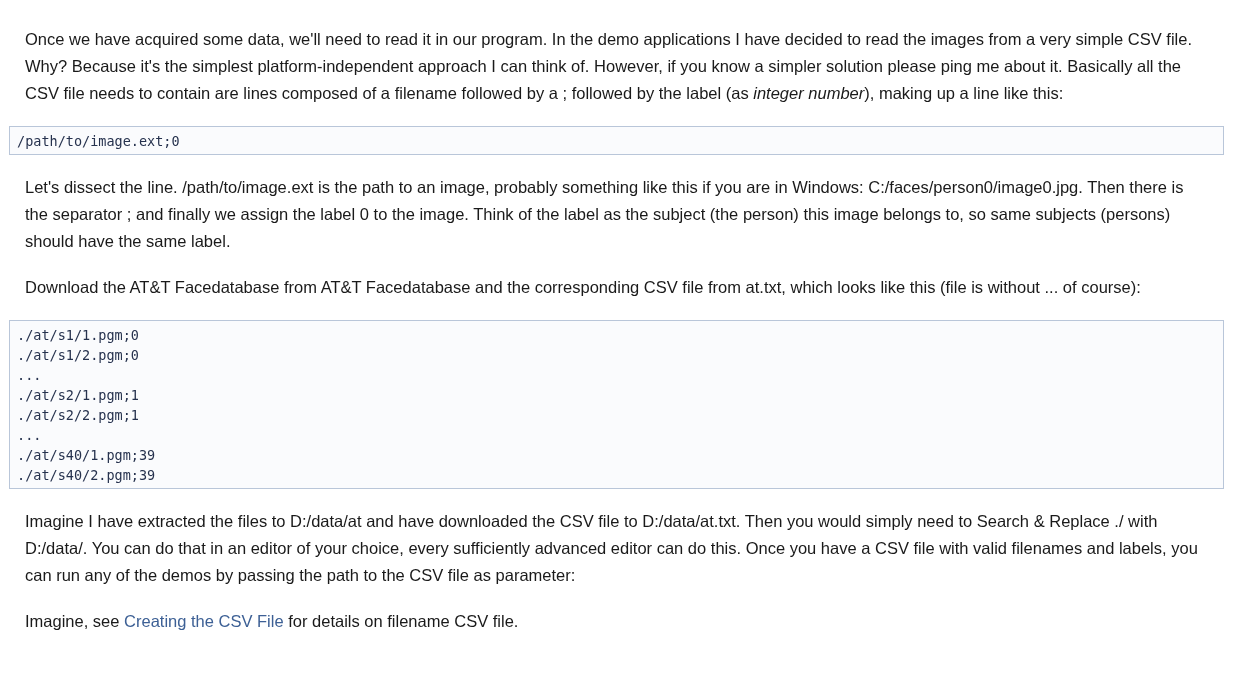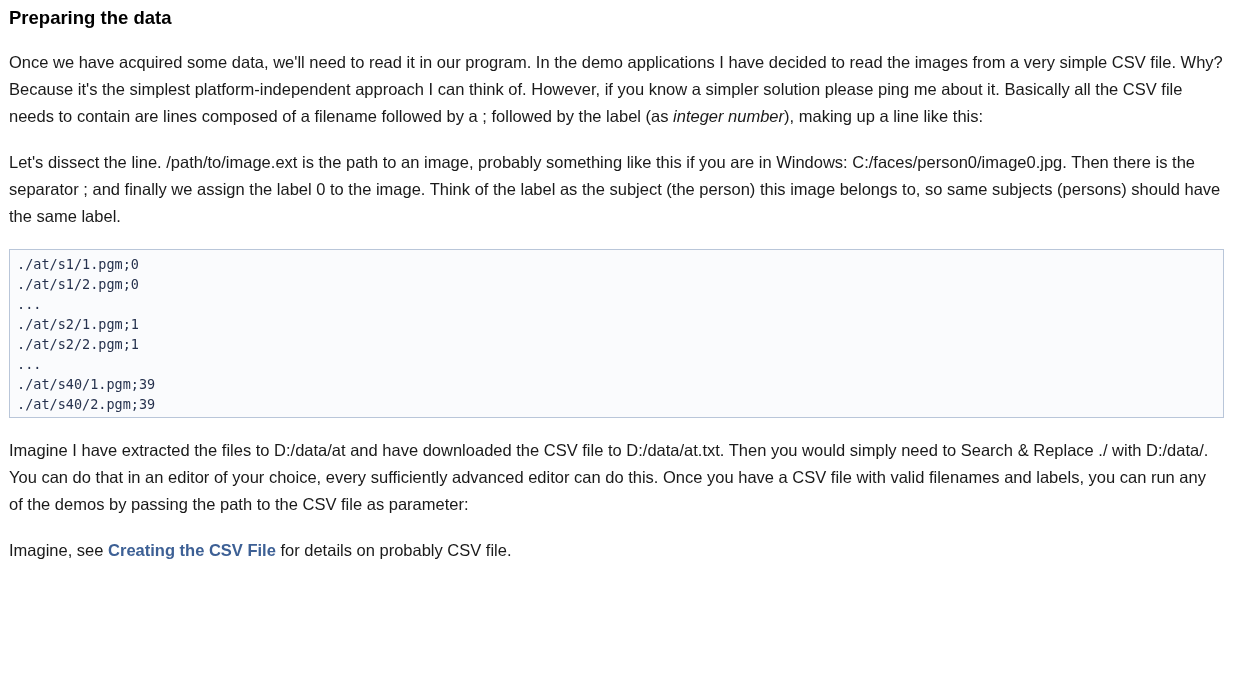--- a/index.html
+++ b/index.html
@@ -28,27 +28,27 @@
   h2.section-heading {
     font-size: 18.5px;
     line-height: 22px;
     font-weight: bold;
     color: #000000;
     margin: 0 0 20px 0;
   }
   p.para {
     font-size: 16.5px;
     line-height: 27px;
-    margin: 19px 0;
+    margin: 19px 16px;
     color: var(--body-text);
   }
   p.para em { font-style: italic; }
   a.doc-link {
     color: var(--link-color);
-    font-weight: bold;
+    font-weight: normal;
     text-decoration: none;
     cursor: pointer;
   }
   pre.code-block {
     margin: 19px 0;
     padding: 4px 8px 3px 7px;
     border: 1px solid var(--code-border);
     background: var(--code-bg);
     color: var(--code-text);
     font-family: "DejaVu Sans Mono", monospace;
@@ -56,35 +56,36 @@
     line-height: 20px;
     white-space: pre;
     overflow: hidden;
   }
 </style>
 </head>
 <body>
 
 <div class="doc">
 
-  <h2 class="section-heading">Preparing the data</h2>
 
   <p class="para"><span>Once we have acquired some data, we'll need to read it in our program. In the demo applications I have decided to read the images from a very simple CSV file. Why? Because it's the simplest platform-independent approach I can think of. However, if you know a simpler solution please ping me about it. Basically all the CSV file needs to contain are lines composed of a filename followed by a ; followed by the label (as </span><em>integer number</em><span>), making up a line like this:</span></p>
 
+  <pre class="code-block">/path/to/image.ext;0</pre>
 
   <p class="para">Let's dissect the line. /path/to/image.ext is the path to an image, probably something like this if you are in Windows: C:/faces/person0/image0.jpg. Then there is the separator ; and finally we assign the label 0 to the image. Think of the label as the subject (the person) this image belongs to, so same subjects (persons) should have the same label.</p>
 
+  <p class="para">Download the AT&amp;T Facedatabase from AT&amp;T Facedatabase and the corresponding CSV file from at.txt, which looks like this (file is without ... of course):</p>
 
   <pre class="code-block">./at/s1/1.pgm;0
 ./at/s1/2.pgm;0
 ...
 ./at/s2/1.pgm;1
 ./at/s2/2.pgm;1
 ...
 ./at/s40/1.pgm;39
 ./at/s40/2.pgm;39</pre>
 
   <p class="para">Imagine I have extracted the files to D:/data/at and have downloaded the CSV file to D:/data/at.txt. Then you would simply need to Search &amp; Replace ./ with D:/data/. You can do that in an editor of your choice, every sufficiently advanced editor can do this. Once you have a CSV file with valid filenames and labels, you can run any of the demos by passing the path to the CSV file as parameter:</p>
 
 
-  <p class="para"><span>Imagine, see </span><a class="doc-link">Creating the CSV File</a><span> for details on probably CSV file.</span></p>
+  <p class="para"><span>Imagine, see </span><a class="doc-link">Creating the CSV File</a><span> for details on filename CSV file.</span></p>
 
 </div>
 
 </body></html>

